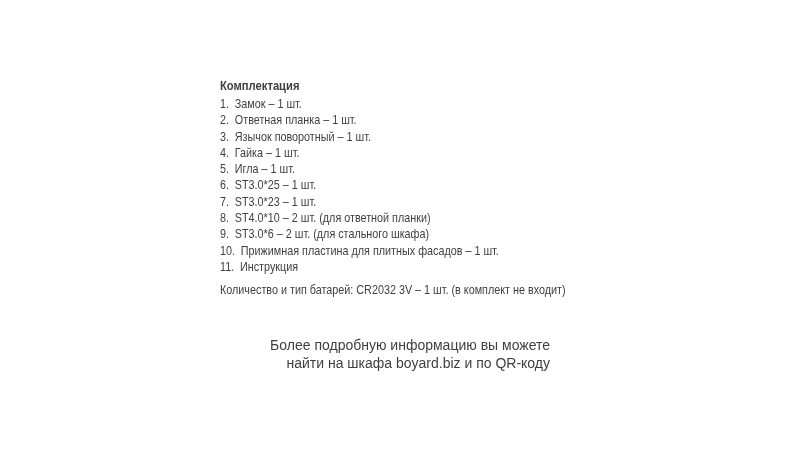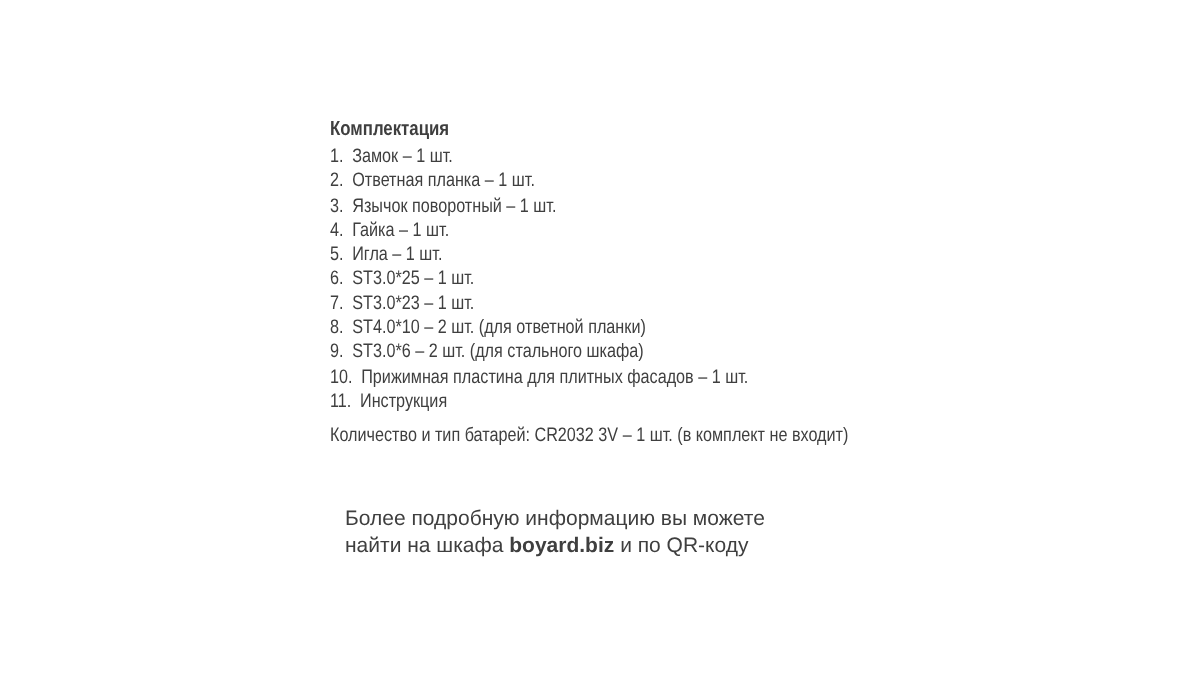--- a/index.html
+++ b/index.html
@@ -45,25 +45,25 @@
   .battery {
     margin-top: 7px;
     font-size: 13px;
     line-height: 16.3px;
     white-space: nowrap;
   }
   .footer {
     position: absolute;
     left: 230px; top: 337px;
     width: 320px;
-    text-align: left;
+    text-align: right;
     font-size: 14px;
     line-height: 17.5px;
   }
-  .footer .bold { font-weight: 700; }
+  .footer .bold { font-weight: 400; }
 </style>
 </head>
 <body>
 
 <div class="page">
 
   <div class="content">
     <div class="title">Комплектация</div>
 
     <div class="list">

